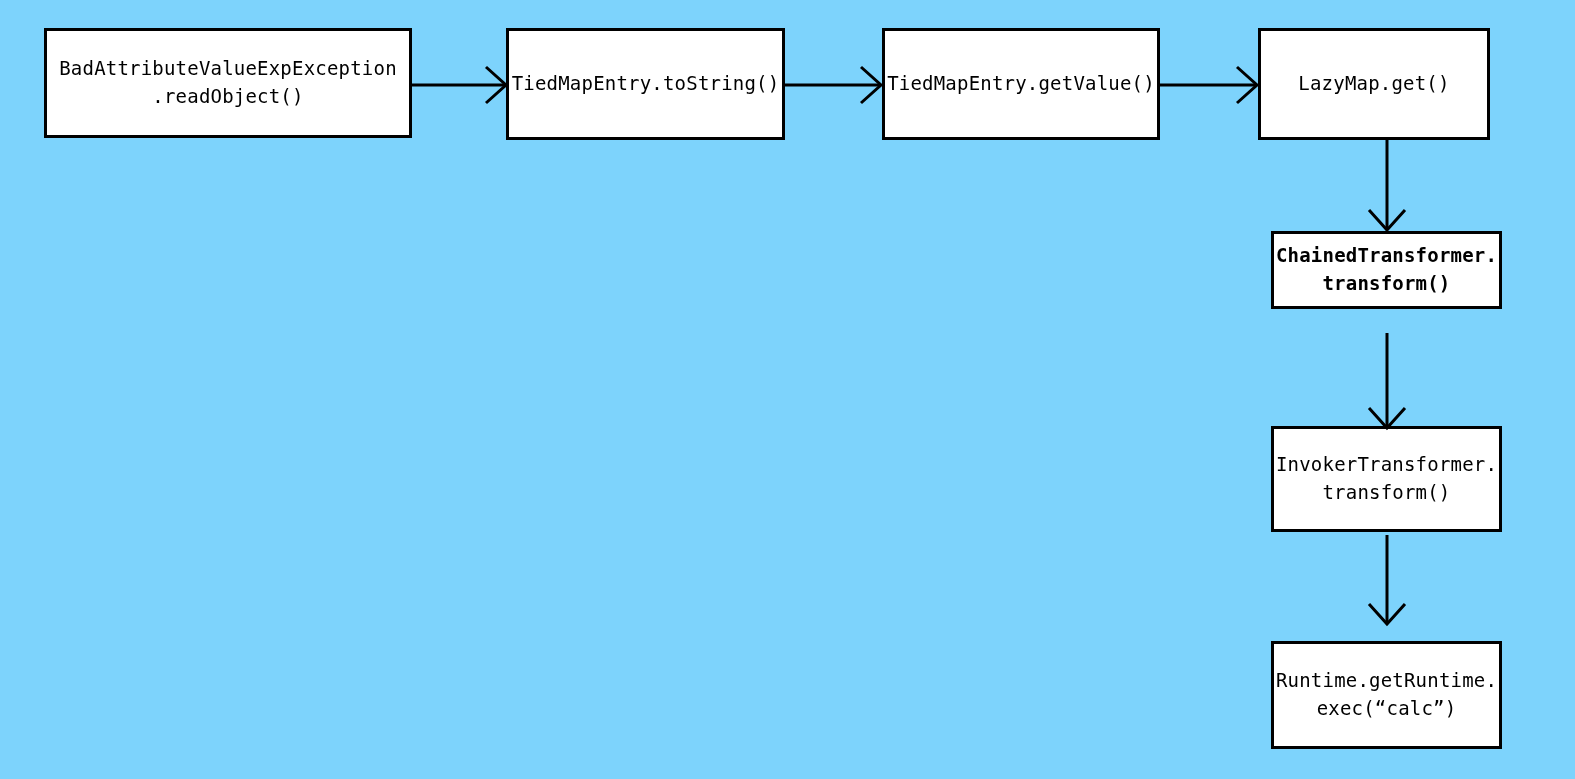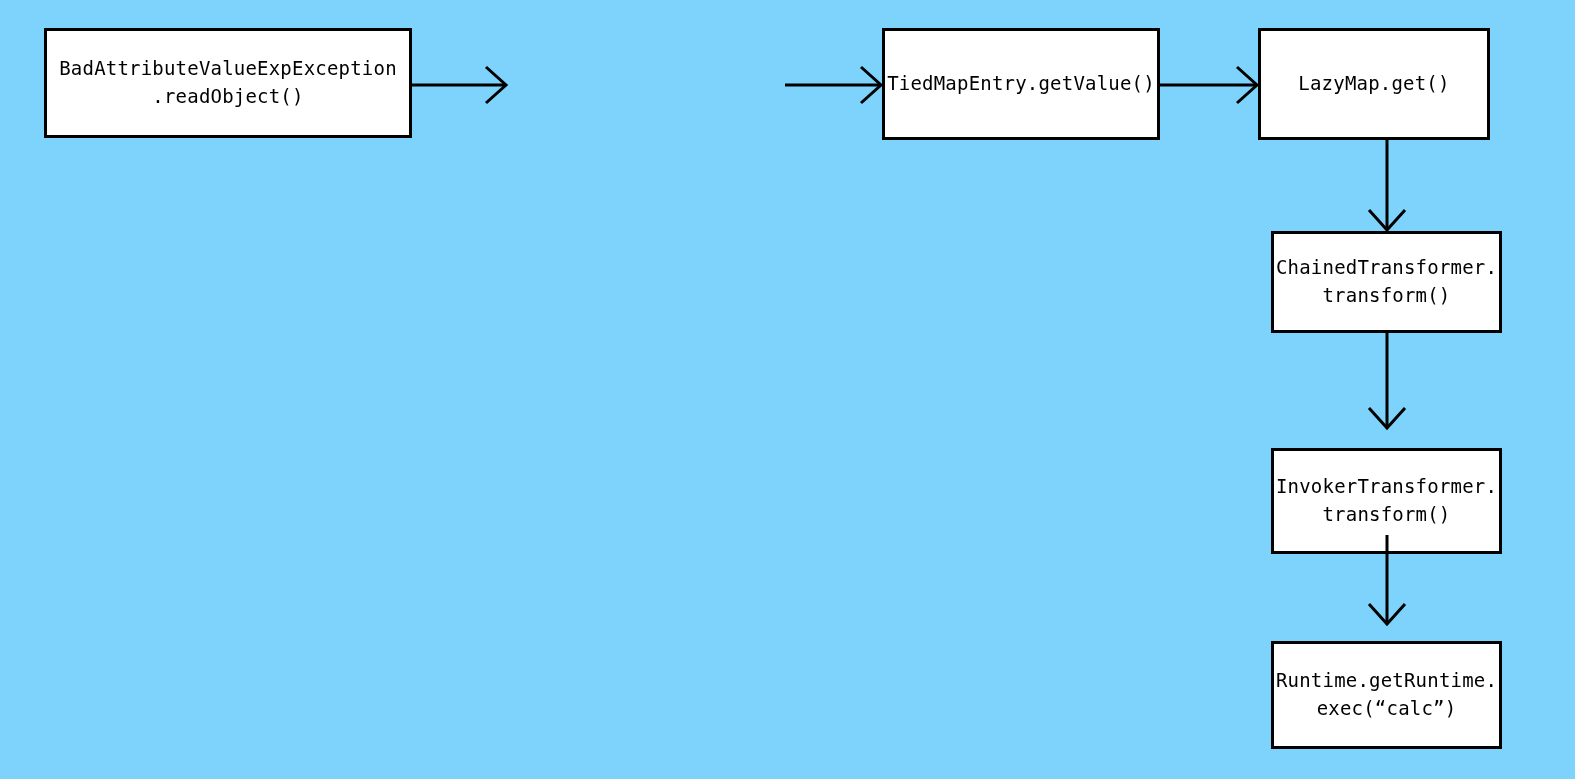--- a/index.html
+++ b/index.html
@@ -51,35 +51,38 @@
 </head>
 <body>
 
 <div id="canvas">
 
   <div class="node" style="left:44px; top:28px; width:368px; height:110px;">
     <div class="node-label">BadAttributeValueExpException
 .readObject()</div>
   </div>
 
+  <div class="node" style="left:506px; top:28px; width:279px; height:112px;">
+    <div class="node-label">TiedMapEntry.toString()</div>
+  </div>
 
   <div class="node" style="left:882px; top:28px; width:278px; height:112px;">
     <div class="node-label">TiedMapEntry.getValue()</div>
   </div>
 
   <div class="node" style="left:1258px; top:28px; width:232px; height:112px;">
     <div class="node-label">LazyMap.get()</div>
   </div>
 
-  <div class="node" style="left:1271px; top:231px; width:231px; height:102px;">
+  <div class="node" style="left:1271px; top:231px; width:231px; height:78px;font-weight:bold;">
     <div class="node-label">ChainedTransformer.
 transform()</div>
   </div>
 
-  <div class="node" style="left:1271px; top:448px; width:231px; height:106px;">
+  <div class="node" style="left:1271px; top:426px; width:231px; height:106px;">
     <div class="node-label">InvokerTransformer.
 transform()</div>
   </div>
 
   <div class="node" style="left:1271px; top:625px; width:231px; height:108px;margin-top:16px;">
     <div class="node-label">Runtime.getRuntime.
 exec(“calc”)</div>
   </div>
 
   <svg class="edge" style="left:412px; top:63px; width:98px; height:44px;" viewBox="0 0 98 44">

